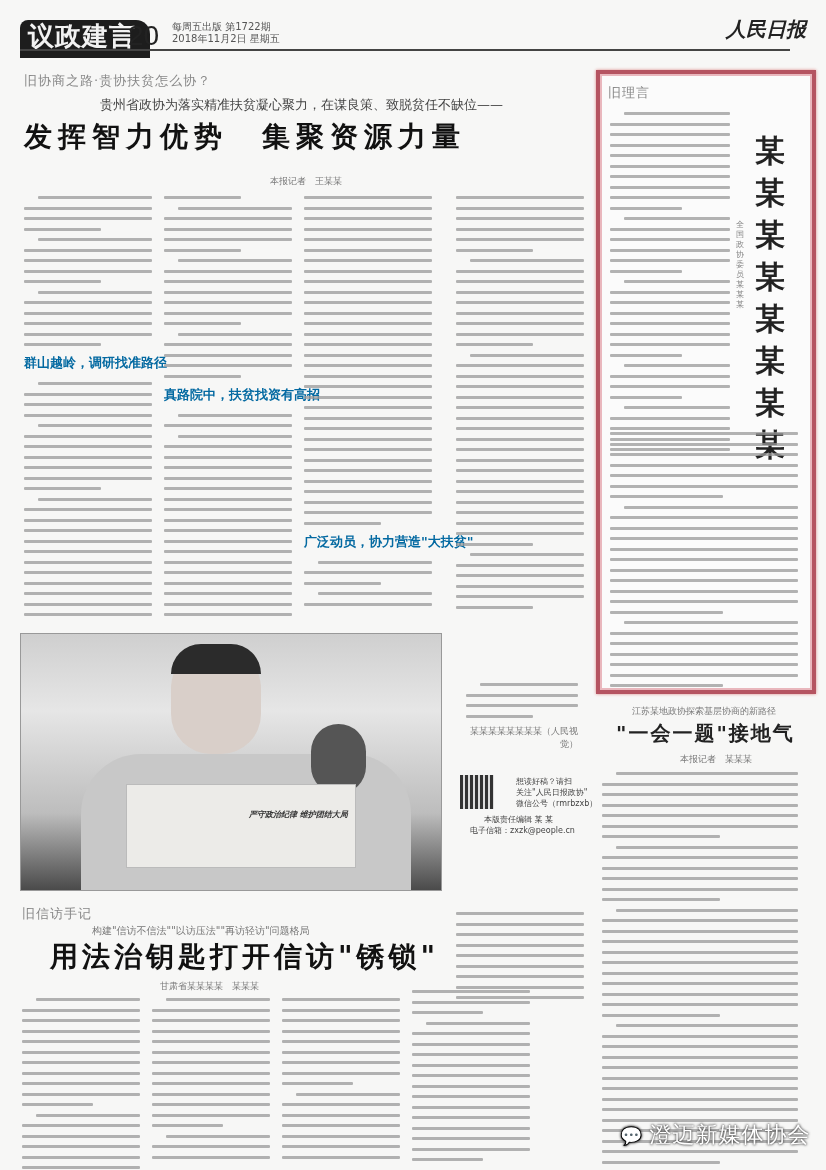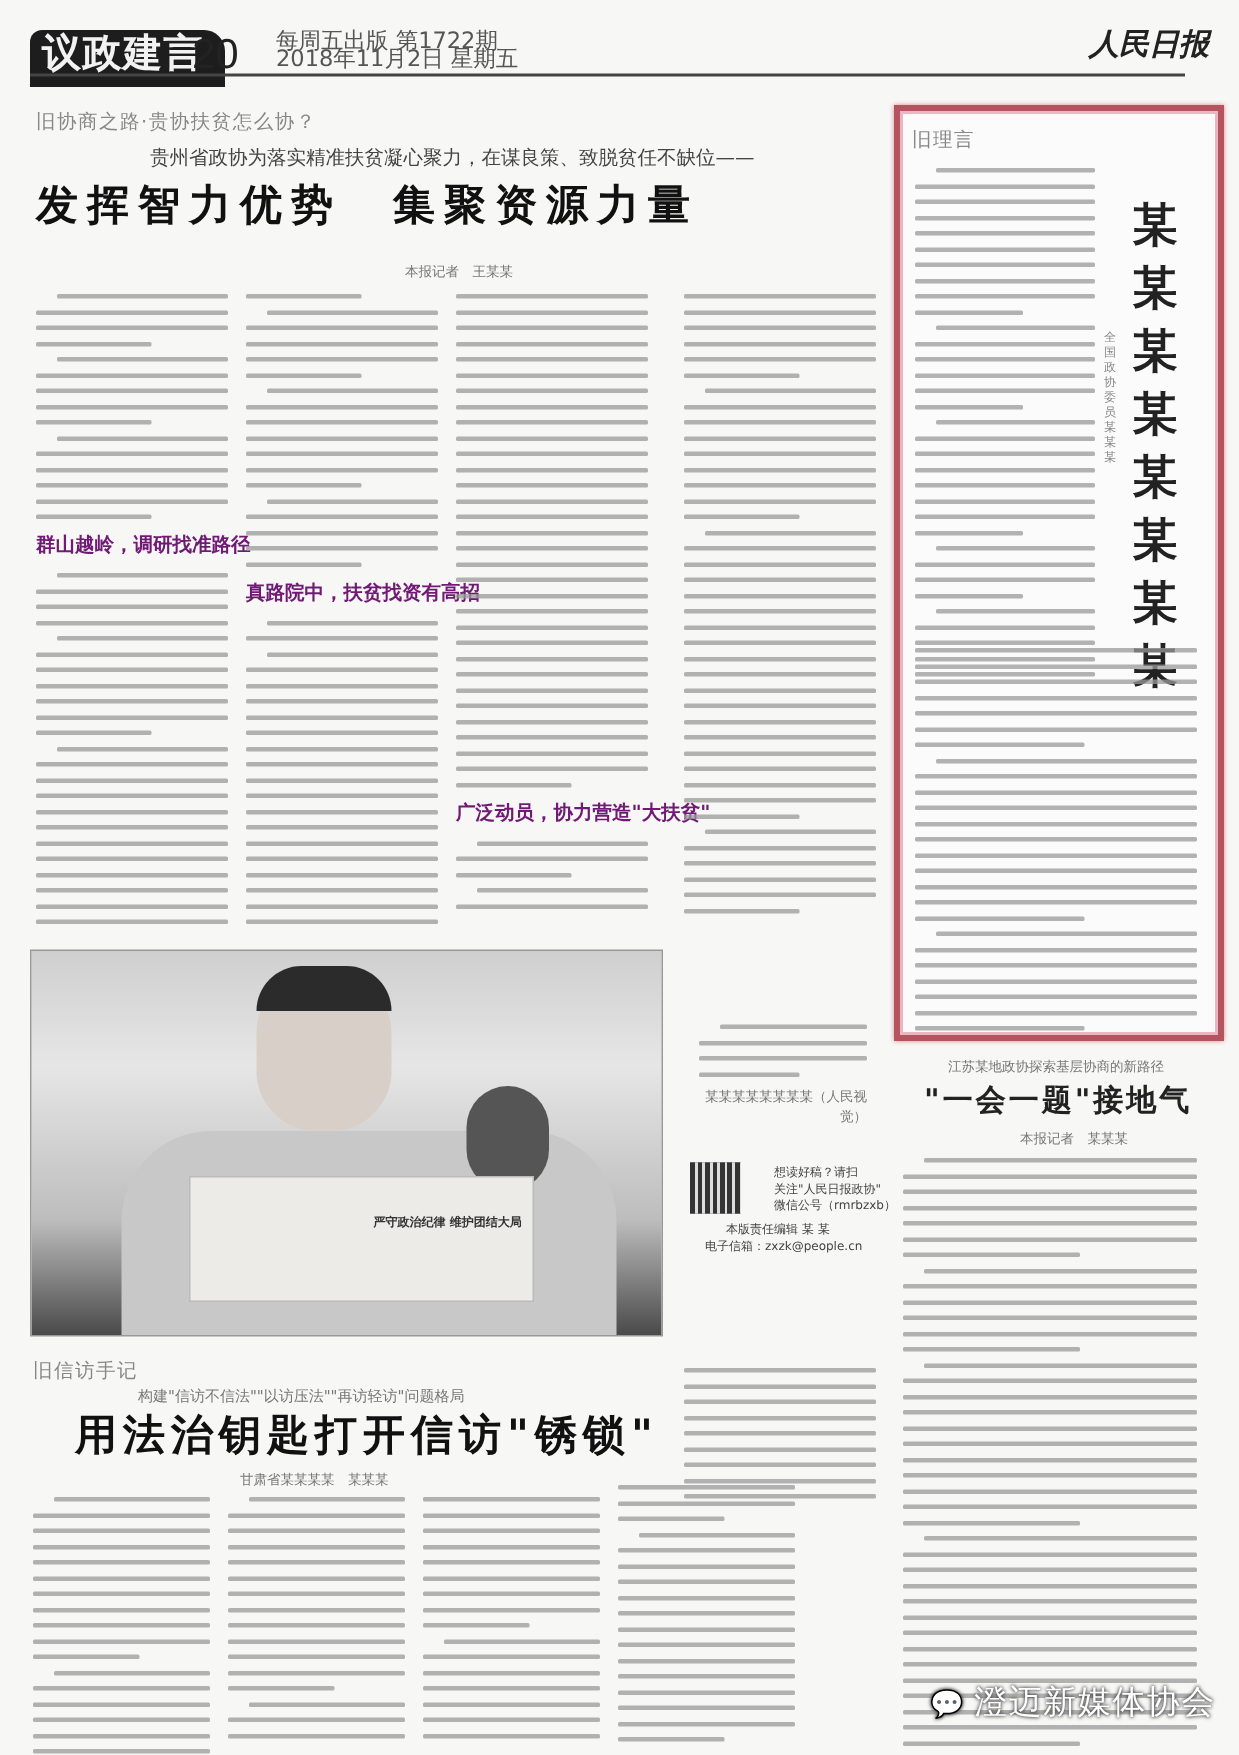--- a/index.html
+++ b/index.html
@@ -1,32 +1,32 @@
 <!DOCTYPE html>
 <html><head>
 <meta charset="utf-8">
 <style>
   html,body{margin:0;padding:0;}
   body{width:826px;height:1170px;background:#f7f7f6;position:relative;overflow:hidden;font-family:"DejaVu Sans",sans-serif;color:#222;}
   .abs{position:absolute;}
   
   .section-tag{left:20px;top:20px;height:38px;background:#1d1d1d;color:#f2f2f2;font-size:26px;font-weight:bold;line-height:32px;padding:0 14px 0 8px;border-radius:8px 14px 0 0;letter-spacing:1px;}
   .page-num{left:128px;top:18px;font-size:28px;line-height:36px;color:#222;font-family:"Liberation Sans",sans-serif;text-align:center;}
-  .issue{left:184px;top:21px;font-size:15px;line-height:12px;color:#555;}
+  .issue{left:172px;top:21px;font-size:10px;line-height:12px;color:#555;}
   .rule{left:20px;top:49px;width:770px;height:2px;background:#444;}
   .logo{left:726px;top:16px;font-family:"DejaVu Serif",serif;font-style:italic;font-size:20px;font-weight:bold;color:#222;}
   .kicker{font-size:13px;color:#888;letter-spacing:1px;}
   .deck{font-size:13px;color:#444;}
   .headline{font-size:28px;font-weight:bold;color:#111;letter-spacing:6px;}
   .byline{font-size:9px;color:#777;}
   .col{position:absolute;}
   .line{height:3px;background:#9a9a9a;margin:0 0 7.5px 0;border-radius:1px;opacity:.75;}
   .line.short{width:60%;}
   .line.indent{margin-left:14px;}
-  .sub{font-size:13px;font-weight:bold;color:#701a75;margin:8px 0 10px 0;white-space:nowrap;}
+  .sub{font-size:13px;font-weight:bold;color:#0369a1;margin:8px 0 10px 0;white-space:nowrap;}
   
   .frame{left:596px;top:70px;width:212px;height:616px;border:4px solid #b55461;box-shadow:0 0 0 2px #e9b7bd inset,0 0 3px #d88;background:#fbfbfb;}
   .vtitle{left:752px;top:130px;width:36px;font-size:30px;font-weight:bold;line-height:42px;color:#222;text-align:center;font-family:"DejaVu Serif",serif;}
   .vbyline{left:736px;top:220px;width:12px;font-size:8px;line-height:10px;color:#888;}
   .photo{left:20px;top:633px;width:420px;height:256px;background:linear-gradient(180deg,#cfcfcf 0%,#e6e6e6 30%,#bdbdbd 70%,#4a4a4a 100%);overflow:hidden;border:1px solid #999;}
   .qr{left:460px;top:775px;width:34px;height:34px;background:repeating-linear-gradient(90deg,#333 0 3px,#ddd 3px 5px),#333;}
   .watermark{left:620px;top:1120px;font-size:22px;color:#fff;text-shadow:0 0 2px #555,0 0 3px #333;letter-spacing:1px;}
 </style>
 </head>
 <body>
@@ -276,21 +276,21 @@
     <div class="line"></div>
     <div class="line short"></div>
 </div>
 
 <div class="abs photo">
   <div class="abs" style="left:150px;top:10px;width:90px;height:110px;border-radius:45px 45px 40px 40px;background:#d9cfc9;"></div>
   <div class="abs" style="left:150px;top:10px;width:90px;height:30px;border-radius:45px 45px 0 0;background:#2b2b2b;"></div>
   <div class="abs" style="left:60px;top:120px;width:330px;height:140px;border-radius:60px 60px 0 0;background:#c8c8c8;"></div>
   <div class="abs" style="left:290px;top:90px;width:55px;height:70px;border-radius:30px;background:#555;"></div>
   <div class="abs" style="left:105px;top:150px;width:228px;height:82px;background:#ecebe8;border:1px solid #bbb;">
-    <div class="abs" style="left:122px;top:24px;font-size:8px;font-weight:bold;color:#333;white-space:nowrap;">严守政治纪律 维护团结大局</div>
+    <div class="abs" style="left:122px;top:24px;font-size:8px;font-weight:bold;color:#333;white-space:nowrap;font-style:italic;">严守政治纪律 维护团结大局</div>
   </div>
 </div>
 
 <div class="col" style="left:466px;top:683px;width:112px;">
   <div class="line indent"></div>
     <div class="line"></div>
     <div class="line"></div>
     <div class="line short"></div>
   <div class="byline" style="text-align:right;">某某某某某某某某（人民视觉）</div>
 </div>

